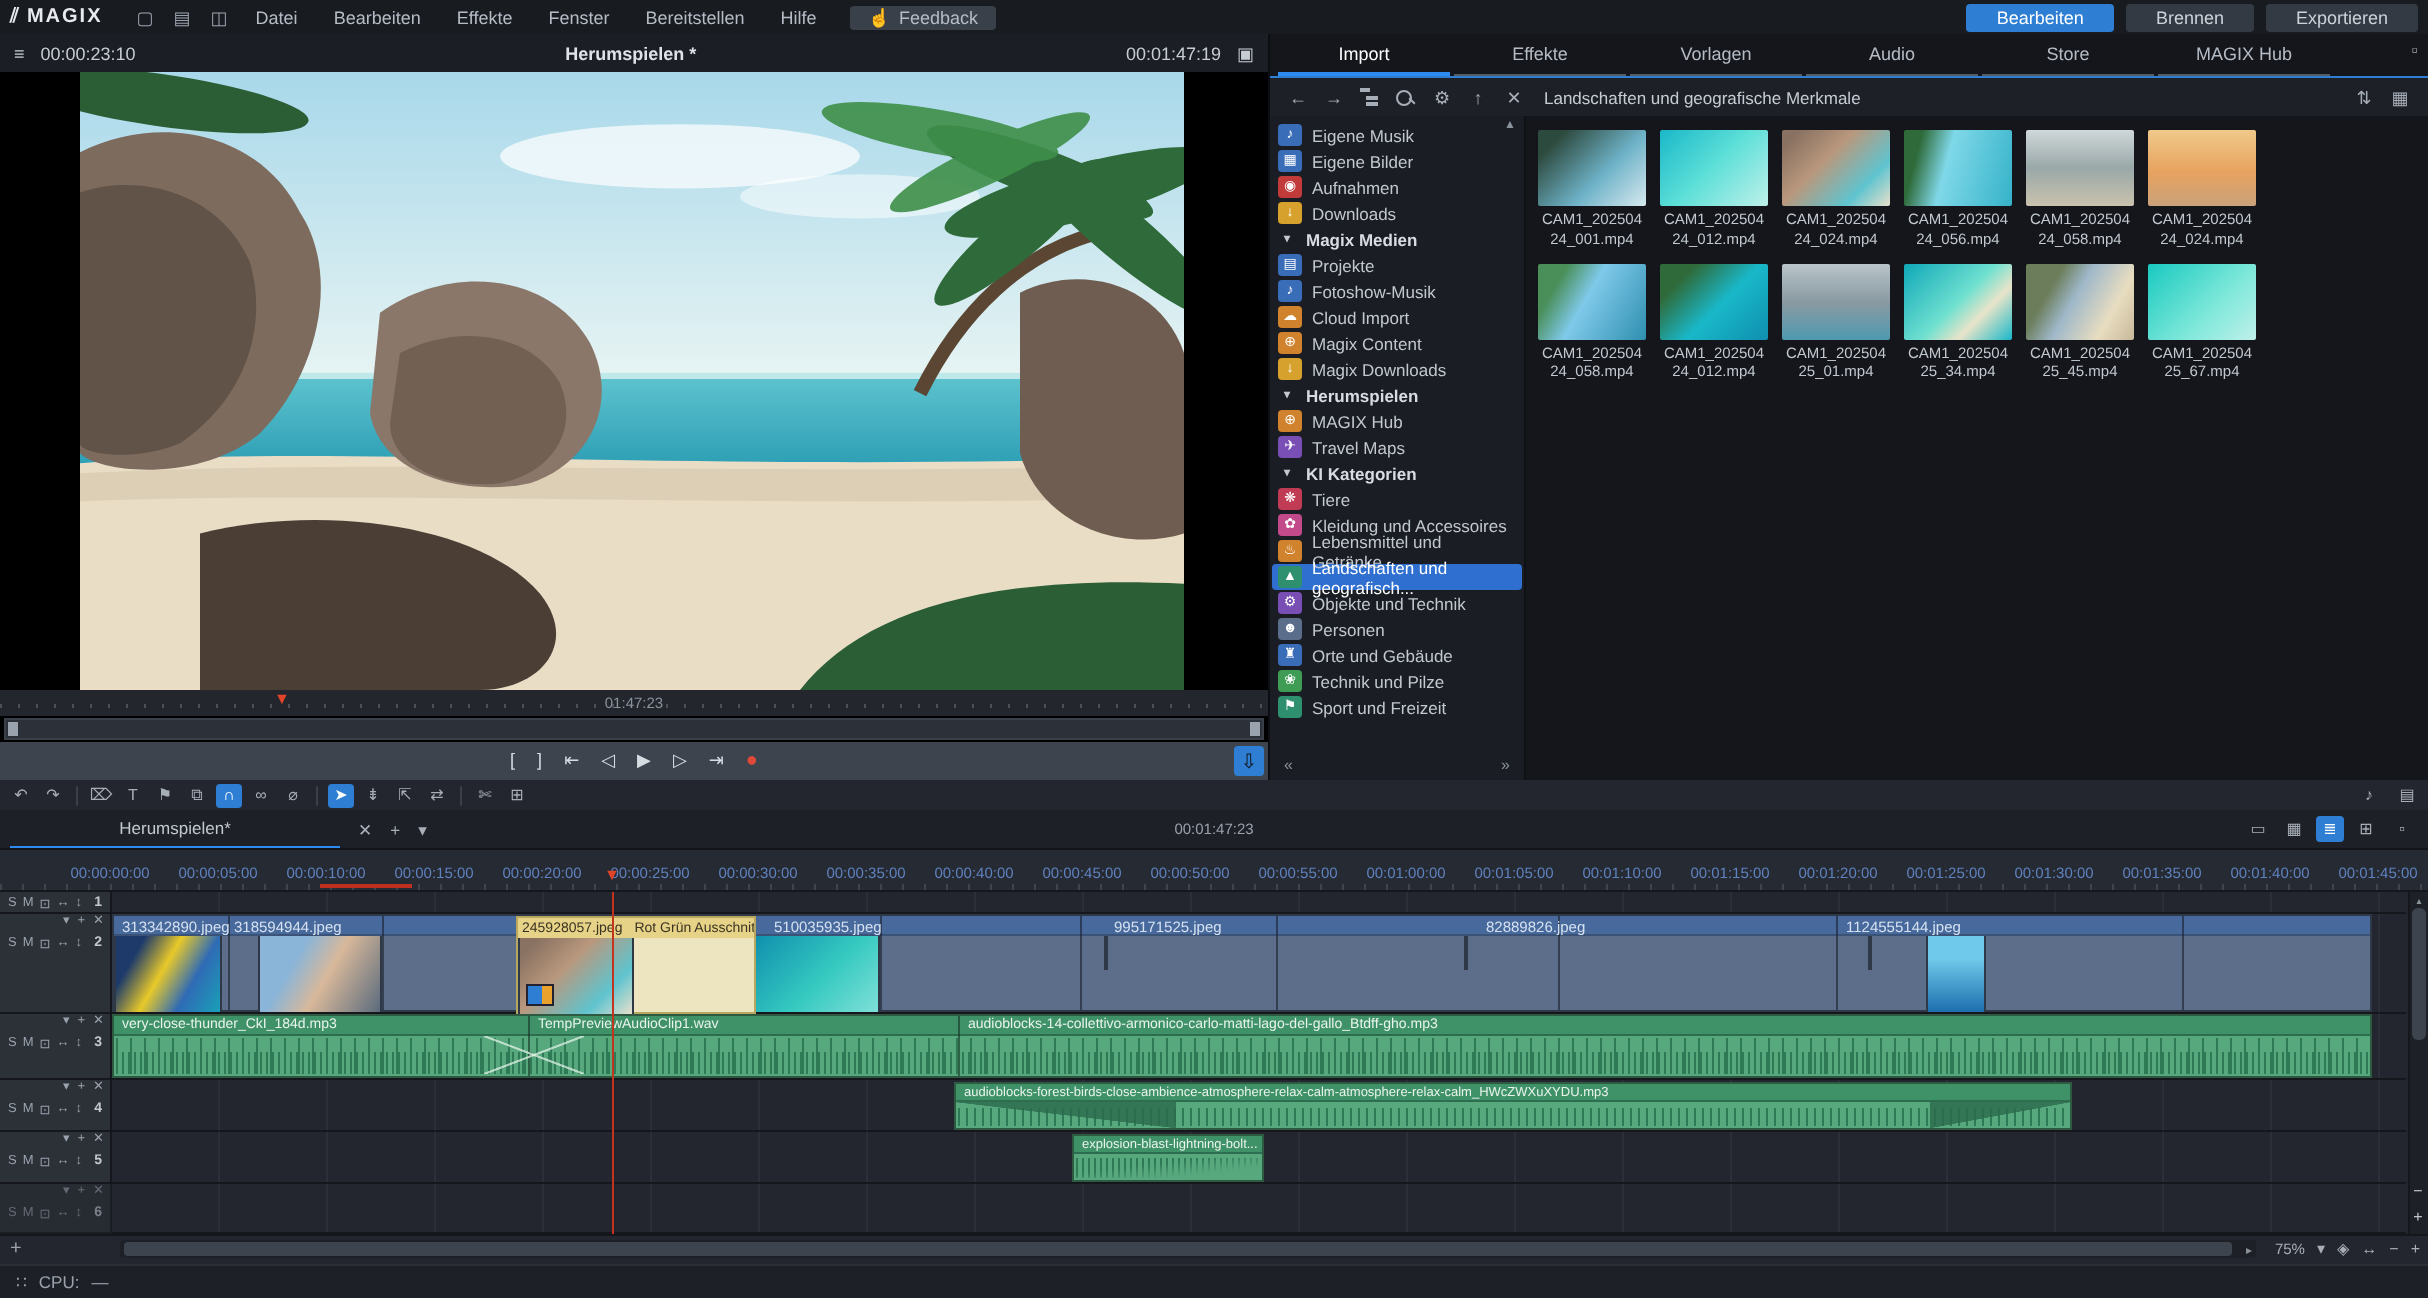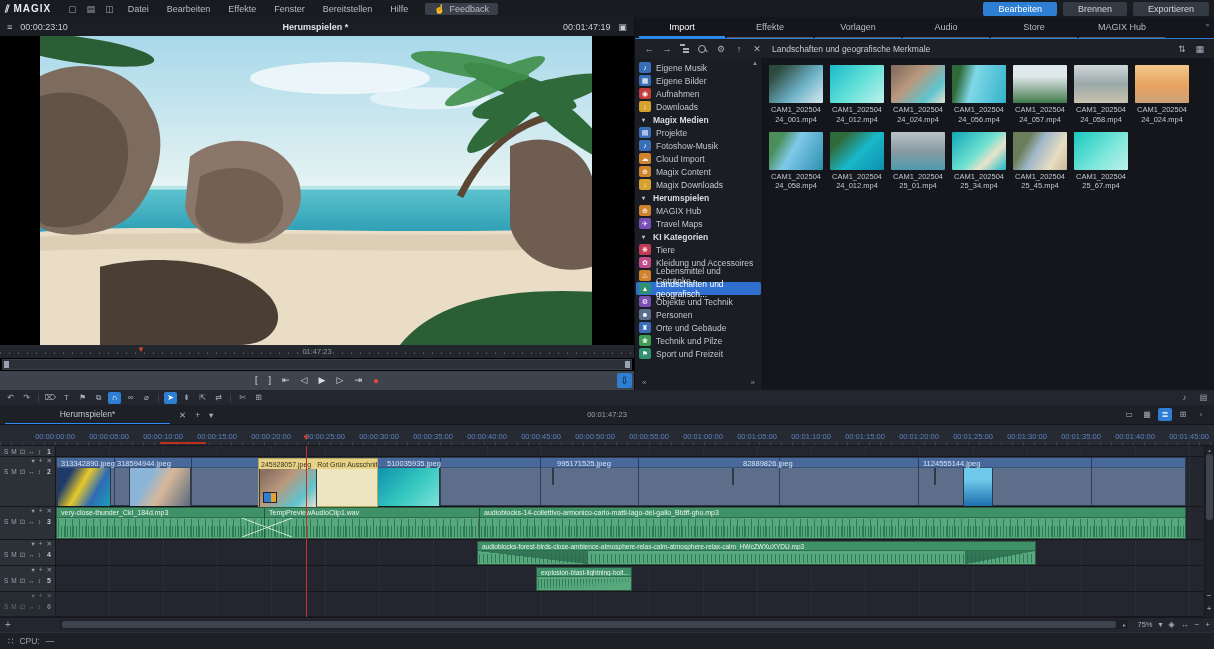--- a/index.html
+++ b/index.html
@@ -431,24 +431,20 @@
             <div class="cap">CAM1_20250424_012.mp4</div>
           </div>
             <div class="cell v3">
             <div class="th"></div>
             <div class="cap">CAM1_20250424_024.mp4</div>
           </div>
             <div class="cell v4">
             <div class="th"></div>
             <div class="cap">CAM1_20250424_056.mp4</div>
           </div>
-            <div class="cell v5">
-            <div class="th"></div>
-            <div class="cap">CAM1_20250424_057.mp4</div>
-          </div>
             <div class="cell v6">
             <div class="th"></div>
             <div class="cap">CAM1_20250424_058.mp4</div>
           </div>
             <div class="cell v7">
             <div class="th"></div>
             <div class="cap">CAM1_20250424_024.mp4</div>
           </div>
           </div>
         <div class="trow">

